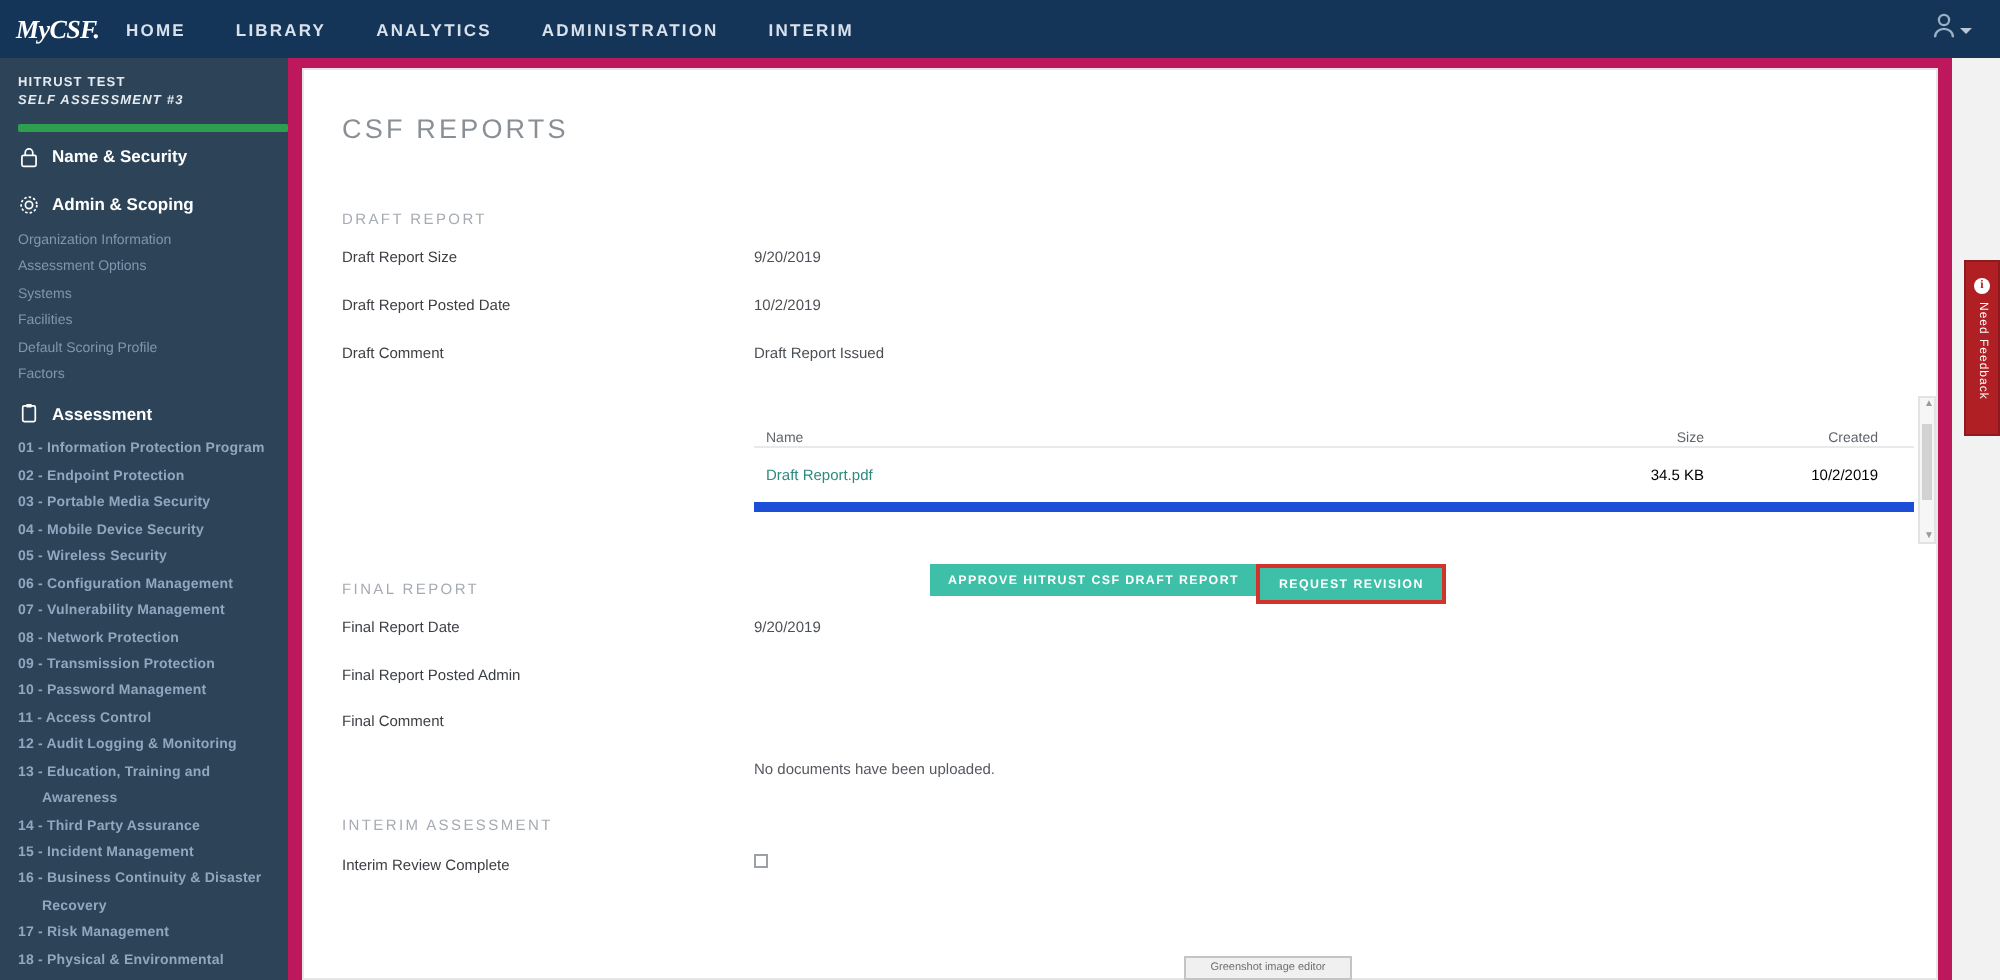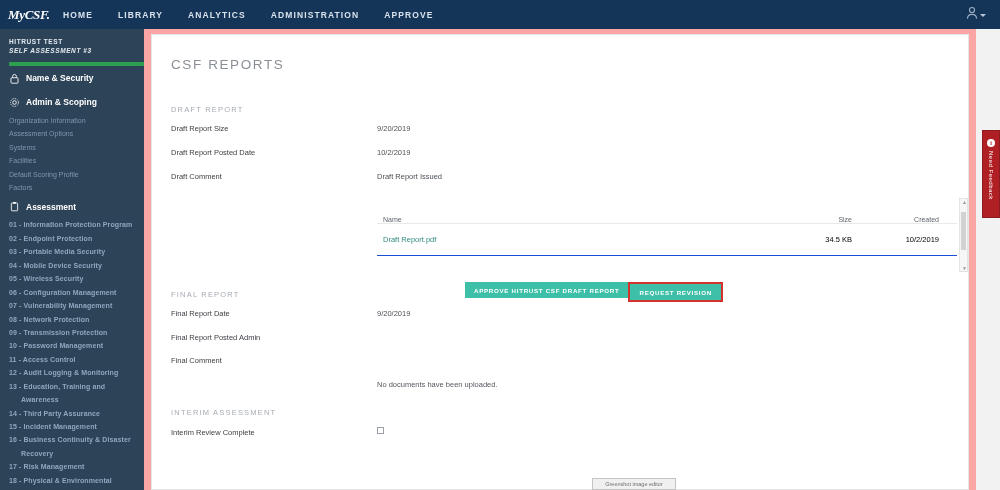--- a/index.html
+++ b/index.html
@@ -62,21 +62,21 @@
     padding:2px 9px 2px 9px; font-size:7px; color:#93a7ba;
     line-height:1.35; cursor:pointer;
   }
   .sb-item.link { color:#7f98ae; }
   .sb-item.assess { color:#8fa8bf; font-weight:bold; letter-spacing:0.1px; }
   .sb-item.indent { padding-left:21px; }
 
   
   .main {
     position:absolute; top:29px; left:144px; width:832px; height:461px;
-    background:#fca5a5;
+    background:#be185d;
   }
   .card {
     position:absolute; top:5px; left:7px; width:818px; height:456px;
     background:#ffffff; border:1px solid #e6e6e6;
   }
   .page-title {
     position:absolute; top:22px; left:19px;
     font-size:13.5px; color:#8a8f96; letter-spacing:1.6px; font-weight:normal;
   }
   .section-label {
@@ -86,21 +86,21 @@
   .frow-value { position:absolute; left:225px; font-size:7.5px; color:#4b5056; }
 
   
   .doc-table { position:absolute; left:225px; top:163px; width:580px; }
   .dt-head {
     display:flex; align-items:flex-end; height:26px;
     border-bottom:1px solid #e9e9e9; font-size:7px; color:#5e646b;
   }
   .dt-row {
     display:flex; align-items:center; height:32px;
-    border-bottom:1px solid #1d4ed8; font-size:7.5px;
+    border-bottom:5px solid #1d4ed8; font-size:7.5px;
   }
   .col-name { width:365px; padding-left:6px; }
   .col-size { width:110px; text-align:right; }
   .col-created { width:95px; text-align:right; padding-right:8px; }
   .file-link { color:#2f8a7e; cursor:pointer; }
   .tbl-scroll {
     position:absolute; right:-11px; top:0; width:9px; height:74px;
     background:#f6f6f6; border:1px solid #e3e3e3;
   }
   .tbl-scroll .thumb { position:absolute; top:13px; left:1px; width:5px; height:38px; background:#d2d2d2; }
@@ -147,21 +147,21 @@
 
 <div id="app">
 
   <div class="topnav">
     <div class="logo">MyCSF.</div>
     <div class="navlinks">
       <div class="navlink">HOME</div>
       <div class="navlink">LIBRARY</div>
       <div class="navlink">ANALYTICS</div>
       <div class="navlink">ADMINISTRATION</div>
-      <div class="navlink">APPROVE</div>
+      <div class="navlink">INTERIM</div>
     </div>
     <div class="user-area">
       <svg class="user-icon" viewBox="0 0 16 18">
         <circle cx="8" cy="5" r="3.4" fill="none" stroke="#9db0c5" stroke-width="1.5"></circle>
         <path d="M2 16.5c0-3.4 2.7-5.6 6-5.6s6 2.2 6 5.6" fill="none" stroke="#9db0c5" stroke-width="1.5"></path>
       </svg>
       <div class="caret-down"></div>
     </div>
   </div>
 

